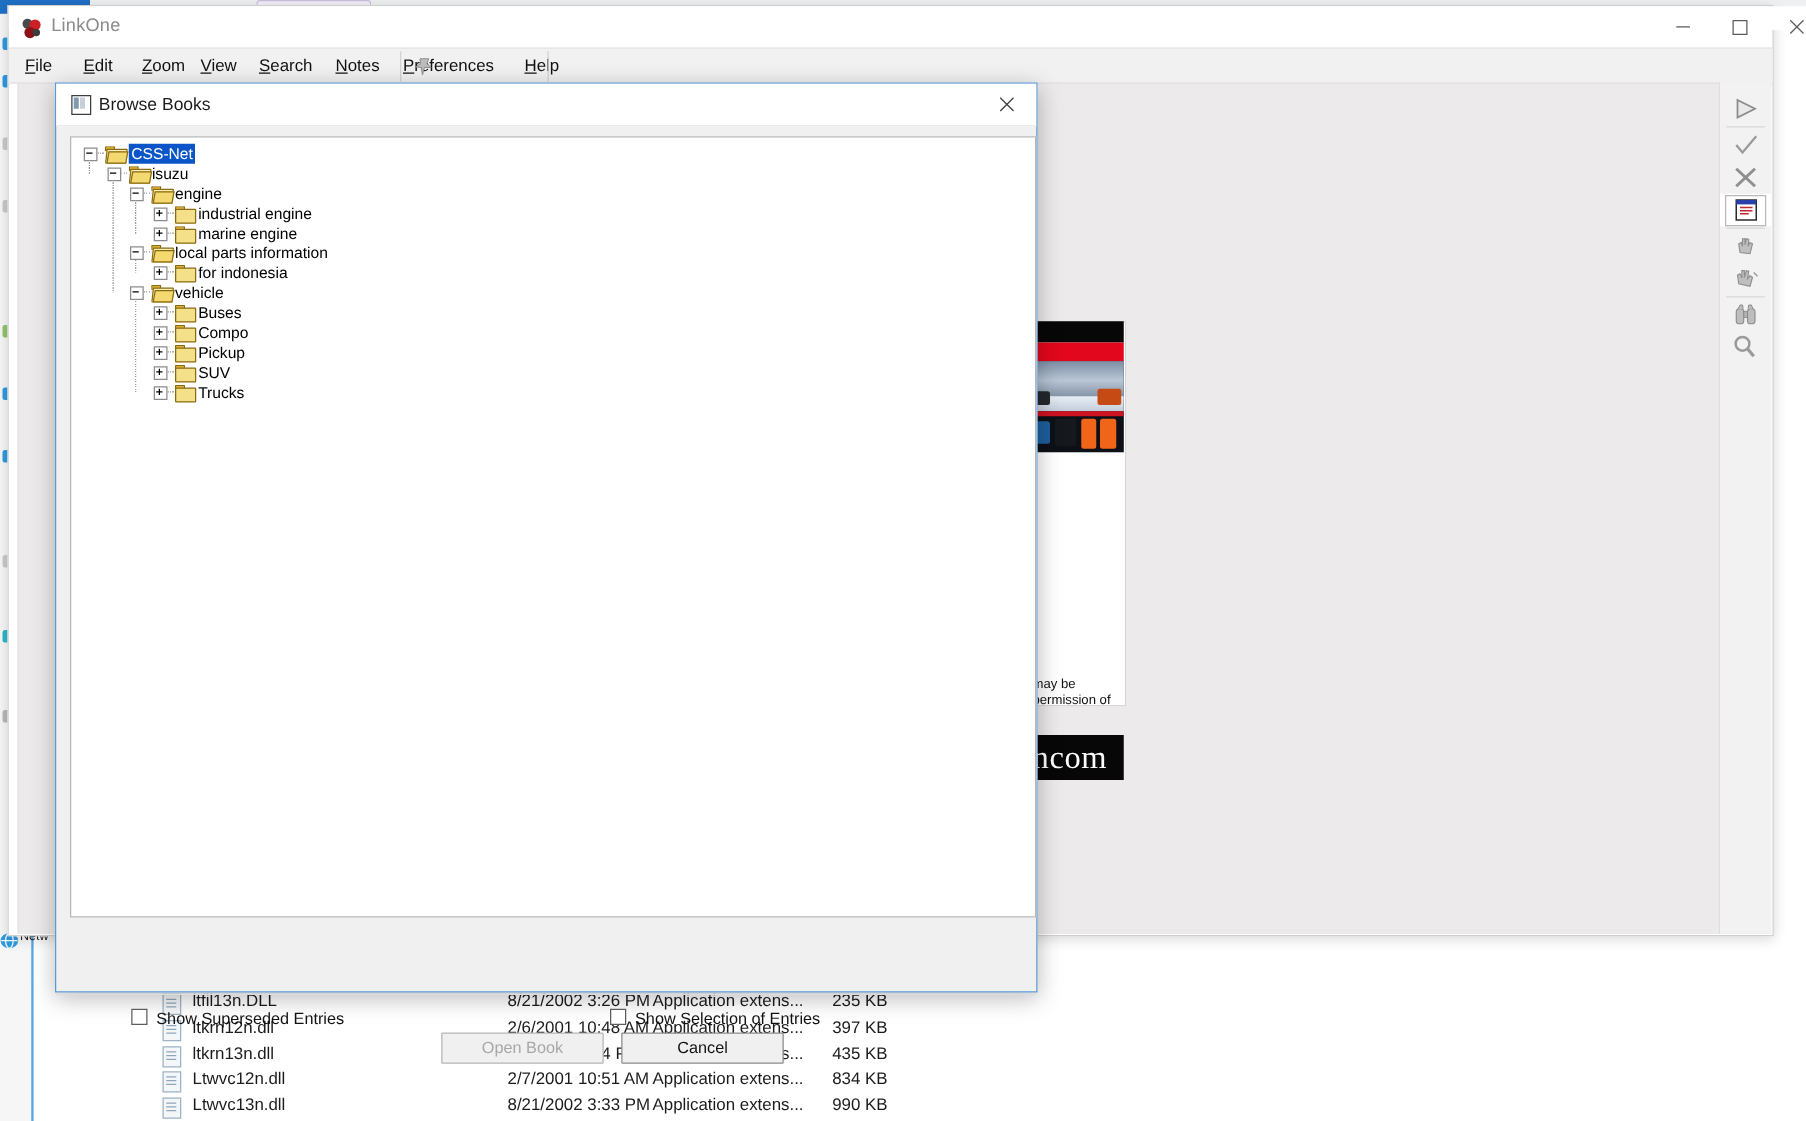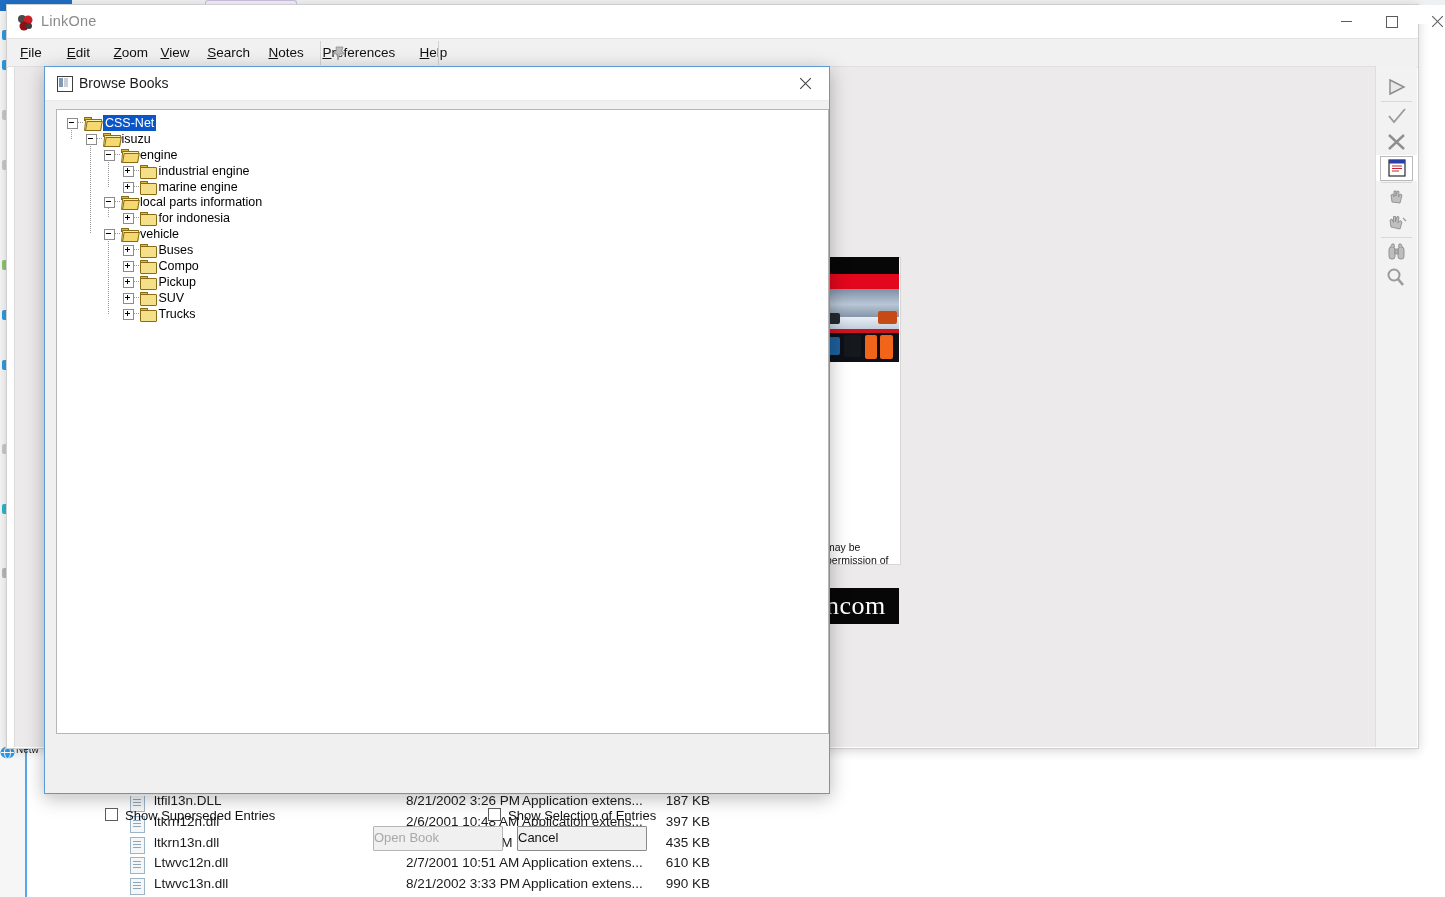--- a/index.html
+++ b/index.html
@@ -127,22 +127,22 @@
   .fld .tab{position:absolute;left:0;top:0;width:6px;height:3px;background:#e3b63c;border:1px solid #8a6a13;border-bottom:none;border-radius:1px 1px 0 0;}
   .fld .body{position:absolute;left:0;top:2px;width:15px;height:10px;background:#f5e08a;border:1px solid #8a6a13;border-radius:0 1px 1px 1px;}
   .fld.open .body{background:#fbf0b4;transform:skewX(-6deg);transform-origin:bottom left;}
   .fld.open .front{position:absolute;left:1px;top:4px;width:14px;height:8px;background:#f3d970;border:1px solid #8a6a13;transform:skewX(-10deg);transform-origin:bottom left;}
 
   #opt-superseded{position:absolute;left:60px;top:739px;}
   #opt-allowsel{position:absolute;left:443px;top:739px;}
   .chkwrap{font-size:13px;color:#111;white-space:nowrap;}
   .chkwrap .box{display:inline-block;width:11px;height:11px;background:#ffffff;border:1px solid #5c5c5c;vertical-align:-1px;margin-right:7px;}
   #dlg-btnrow{position:absolute;left:0;top:759px;width:100%;}
-  .dlgbtn{position:absolute;top:0;width:128px;height:23px;line-height:21px;text-align:left;font-size:13px;
-          background:#f0f0f0;border:1px solid #8a8a8a;border-radius:1px;color:#111;margin-left:20px;}
+  .dlgbtn{position:absolute;top:0;width:128px;height:23px;line-height:21px;text-align:center;font-size:13px;
+          background:#f0f0f0;border:1px solid #8a8a8a;border-radius:1px;color:#111;}
   .dlgbtn.disabled{color:#a8a8a8;border-color:#b5b5b5;}
   #btn-openbook{left:308px;}
   #btn-cancel{left:452px;}
   #dlg-sep{position:absolute;left:0;top:728px;width:100%;height:1px;background:#dcdcdc;}
 </style>
 </head>
 <body>
 
 <div id="explorer-bg">
   <div id="explorer-topstrip"></div>
@@ -177,42 +177,42 @@
         <span class="fname">ltkrn12n.dll</span>
         <span class="fdate">2/6/2001 10:48 AM</span>
         <span class="ftype">Application extens...</span>
         <span class="fsize">397 KB</span>
       </div>
       <div class="file-row">
         <span class="file-ico"></span>
         <span class="fname">ltfil13n.DLL</span>
         <span class="fdate">8/21/2002 3:26 PM</span>
         <span class="ftype">Application extens...</span>
-        <span class="fsize">187 KB</span>
+        <span class="fsize">235 KB</span>
       </div>
       <div class="file-row">
         <span class="file-ico"></span>
         <span class="fname">ltkrn12n.dll</span>
         <span class="fdate">2/6/2001 10:48 AM</span>
         <span class="ftype">Application extens...</span>
         <span class="fsize">397 KB</span>
       </div>
       <div class="file-row">
         <span class="file-ico"></span>
         <span class="fname">ltkrn13n.dll</span>
         <span class="fdate">9/5/2002 1:44 PM</span>
         <span class="ftype">Application extens...</span>
         <span class="fsize">435 KB</span>
       </div>
       <div class="file-row">
         <span class="file-ico"></span>
         <span class="fname">Ltwvc12n.dll</span>
         <span class="fdate">2/7/2001 10:51 AM</span>
         <span class="ftype">Application extens...</span>
-        <span class="fsize">610 KB</span>
+        <span class="fsize">834 KB</span>
       </div>
       <div class="file-row">
         <span class="file-ico"></span>
         <span class="fname">Ltwvc13n.dll</span>
         <span class="fdate">8/21/2002 3:33 PM</span>
         <span class="ftype">Application extens...</span>
         <span class="fsize">990 KB</span>
       </div>
     </div>
 </div>

